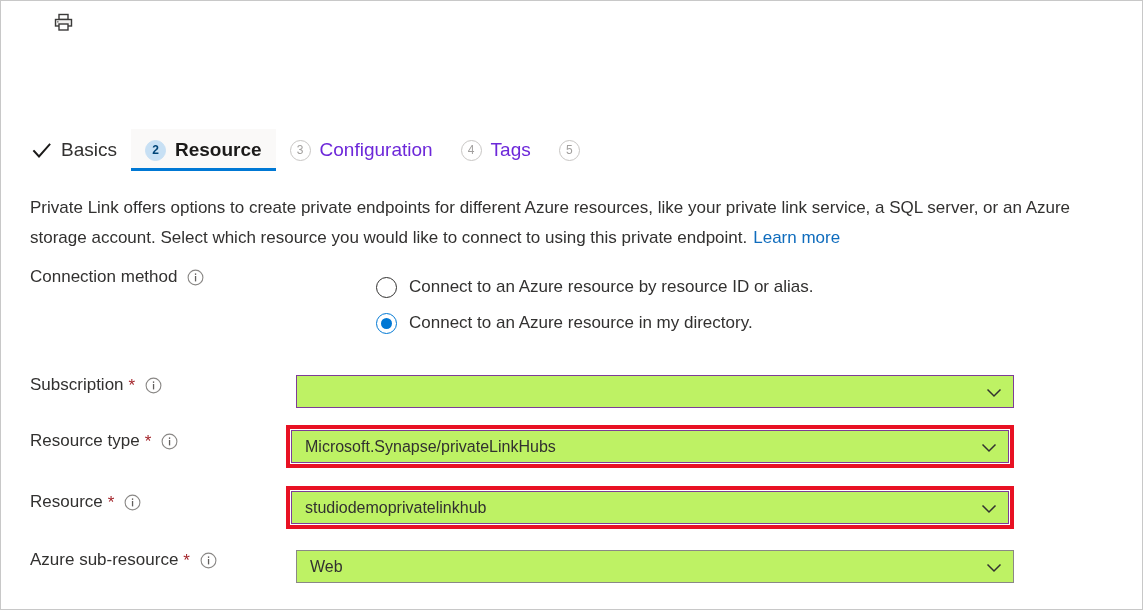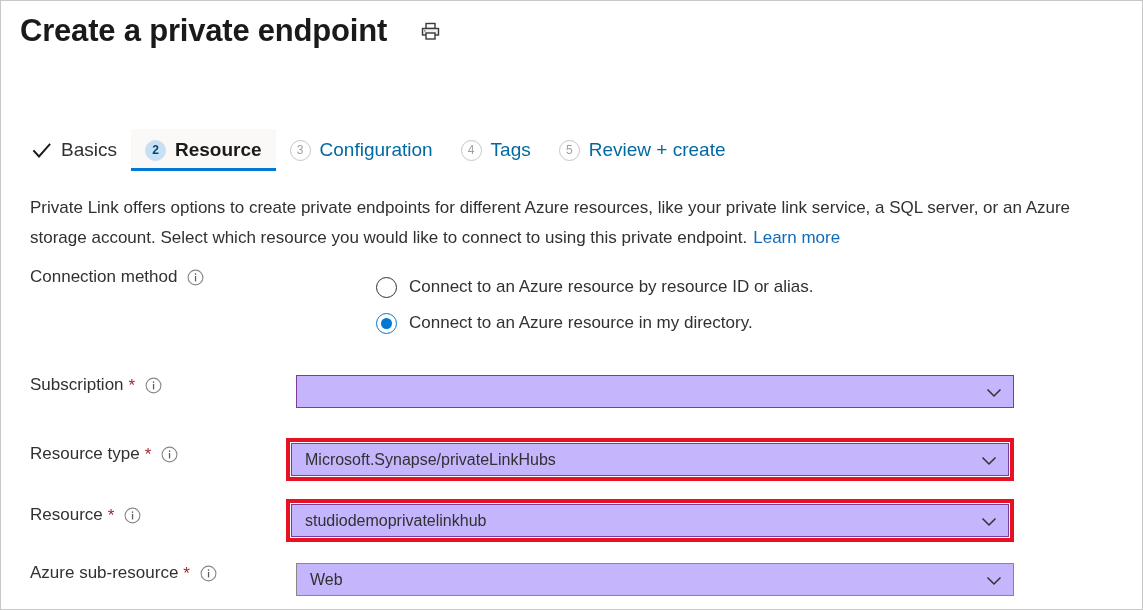--- a/index.html
+++ b/index.html
@@ -76,21 +76,21 @@
     content: "";
     position: absolute;
     left: 0;
     right: 0;
     bottom: 0;
     height: 3px;
     background: #0078d4;
   }
   .tab-label {
     font-size: 19px;
-    color: #0369a1;
+    color: #6d28d9;
     white-space: nowrap;
     line-height: 22px;
   }
   .tab.done .tab-label { color: #323130; }
   .tab.active .tab-label {
     color: #1b1a19;
     font-weight: 700;
   }
   .tab-badge {
     width: 21px;
@@ -224,21 +224,21 @@
     border: 4px solid #e81123;
     padding: 1px;
     margin-left: -5px;
     width: 728px;
   }
   .dropdown {
     position: relative;
     height: 33px;
     border: 1px solid #8a2be2;
     border-color: #7d3c98;
-    background: #c4b5fd;
+    background: #bef264;
     box-sizing: border-box;
     display: flex;
     align-items: center;
     padding: 0 34px 0 13px;
     cursor: pointer;
     width: 100%;
   }
   .dropdown.plain {
     border-color: #8a8886;
   }
@@ -258,21 +258,20 @@
     align-items: center;
     pointer-events: none;
   }
 </style>
 </head>
 <body>
 
 <div id="page">
 
   <div class="title-row">
-    <div class="page-title">Create a private endpoint</div>
     <button class="print-btn" title="Print">
       <svg width="21" height="21" viewBox="0 0 21 21">
         <rect x="6" y="2.5" width="9" height="5" fill="none" stroke="#3b3a39" stroke-width="1.4"></rect>
         <rect x="2.5" y="7.5" width="16" height="6.5" fill="#f3f2f1" stroke="#3b3a39" stroke-width="1.4"></rect>
         <rect x="6" y="12" width="9" height="6" fill="#ffffff" stroke="#3b3a39" stroke-width="1.4"></rect>
         <rect x="4" y="9" width="1.6" height="1.6" fill="#8a8886"></rect>
       </svg>
     </button>
   </div>
 
@@ -297,21 +296,20 @@
       <span class="tab-label">Configuration</span>
     </div>
 
     <div class="tab">
       <span class="tab-badge">4</span>
       <span class="tab-label">Tags</span>
     </div>
 
     <div class="tab">
       <span class="tab-badge">5</span>
-      <span class="tab-label">Review + create</span>
     </div>
 
   </div>
 
   <div class="description">
     <span>Private Link offers options to create private endpoints for different Azure resources, like your private link service, a SQL server, or an Azure storage account. Select which resource you would like to connect to using this private endpoint.</span><a class="learn-more">Learn more</a>
   </div>
 
   <div class="form">
 
@@ -359,21 +357,21 @@
             <span class="dd-chevron">
               <svg width="16" height="10" viewBox="0 0 16 10">
                 <path d="M1.5 1.5 L8 8 L14.5 1.5" fill="none" stroke="#323130" stroke-width="1.5"></path>
               </svg>
             </span>
           </div>
         </div>
       </div>
     </div>
 
-    <div class="form-row" style="margin-top:30px;border-radius:12px;">
+    <div class="form-row" style="margin-top:17px;border-radius:12px;">
       <div class="form-label" style="padding-top:6px;">
         <span>Resource type</span>
         <span class="req-star">*</span>
         <span class="info-icon">
           <svg width="17" height="17" viewBox="0 0 17 17">
             <circle cx="8.5" cy="8.5" r="7.4" fill="none" stroke="#8a8886" stroke-width="1.1"></circle>
             <rect x="7.9" y="7" width="1.3" height="5.4" fill="#605e5c"></rect>
             <rect x="7.9" y="4.4" width="1.3" height="1.5" fill="#605e5c"></rect>
           </svg>
         </span>

